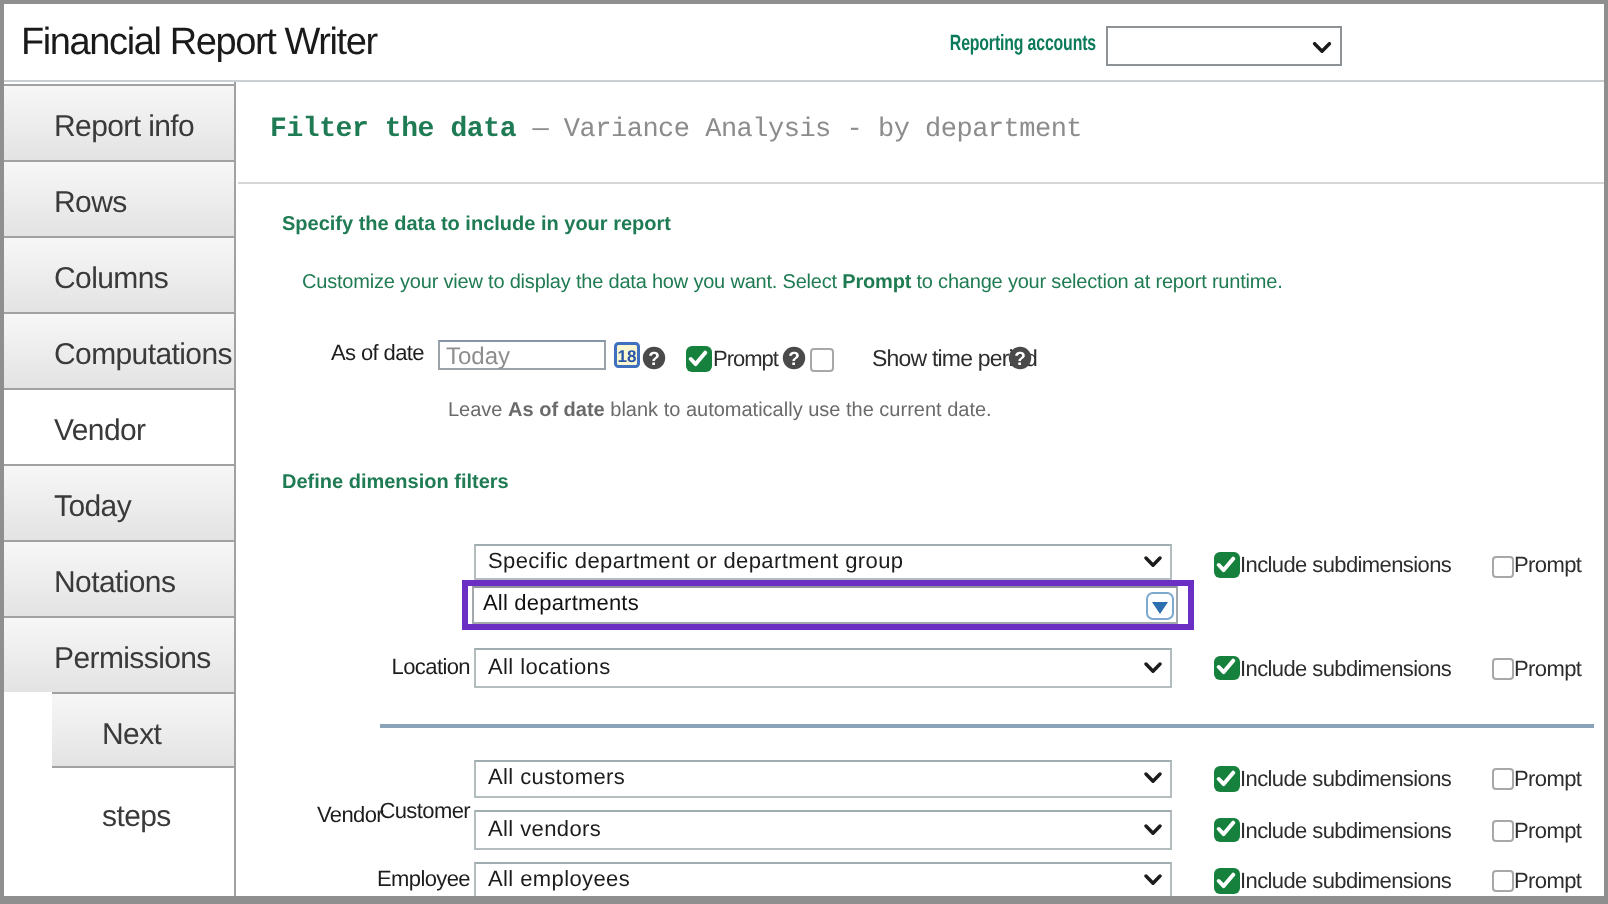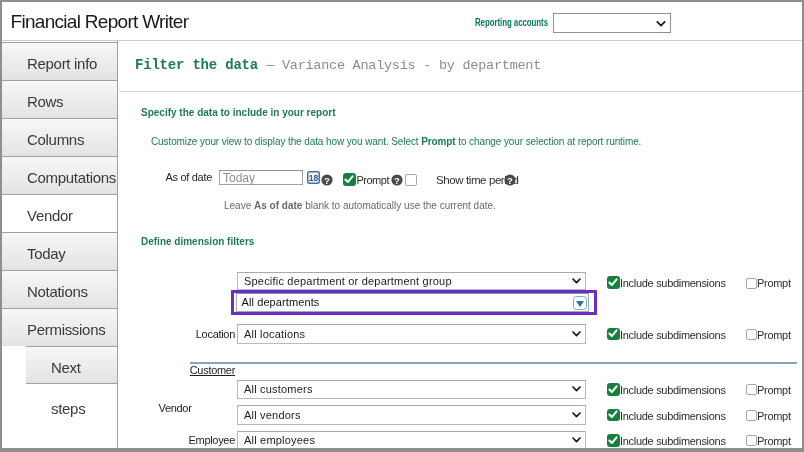--- a/index.html
+++ b/index.html
@@ -142,21 +142,21 @@
     </div>
   <div class="cbg" style="left:607px;top:327.5px;">
       <svg width="10" height="9" viewBox="0 0 11 10">
         <path d="M1.5 5 L4.2 7.8 L9.5 1.5" fill="none" stroke="#fff" stroke-width="2.2" stroke-linecap="round" stroke-linejoin="round"></path>
       </svg>
     </div>
   <div class="ctext" style="left:620px;top:328.5px;">Include subdimensions</div>
   <div class="cbu" style="left:745.5px;top:329px;"></div>
   <div class="ctext" style="left:757px;top:328.5px;">Prompt</div>
 
-  <div class="lbl" style="left:115px;top:364px;width:120px;text-decoration:underline;">Customer</div>
+  <div class="lbl" style="left:115px;top:400px;width:120px;">Customer</div>
   <div class="sel" style="left:237px;top:379.5px;width:349px;height:19.5px;">
       <span class="st">All customers</span>
       <svg width="9" height="6" viewBox="0 0 9 6">
         <path d="M1 1 L4.5 4.6 L8 1" fill="none" stroke="#1c1c1c" stroke-width="1.7" stroke-linecap="round" stroke-linejoin="round"></path>
       </svg>
     </div>
   <div class="cbg" style="left:607px;top:383px;">
       <svg width="10" height="9" viewBox="0 0 11 10">
         <path d="M1.5 5 L4.2 7.8 L9.5 1.5" fill="none" stroke="#fff" stroke-width="2.2" stroke-linecap="round" stroke-linejoin="round"></path>
       </svg>

